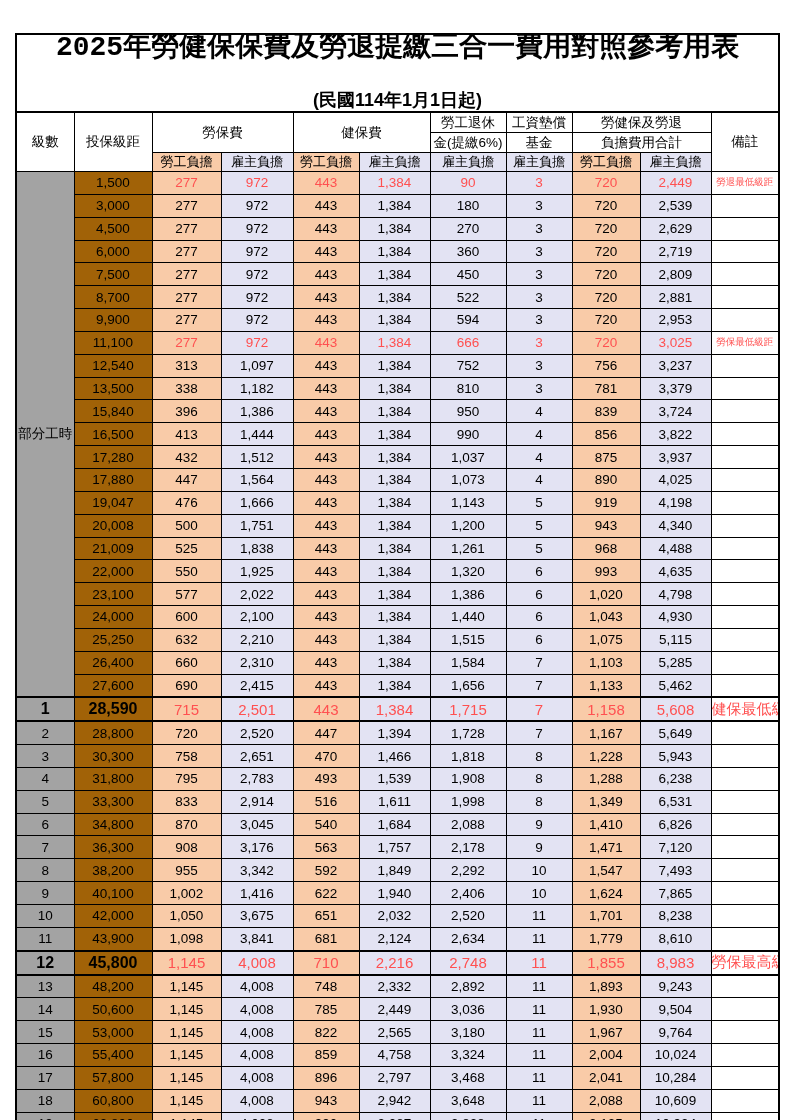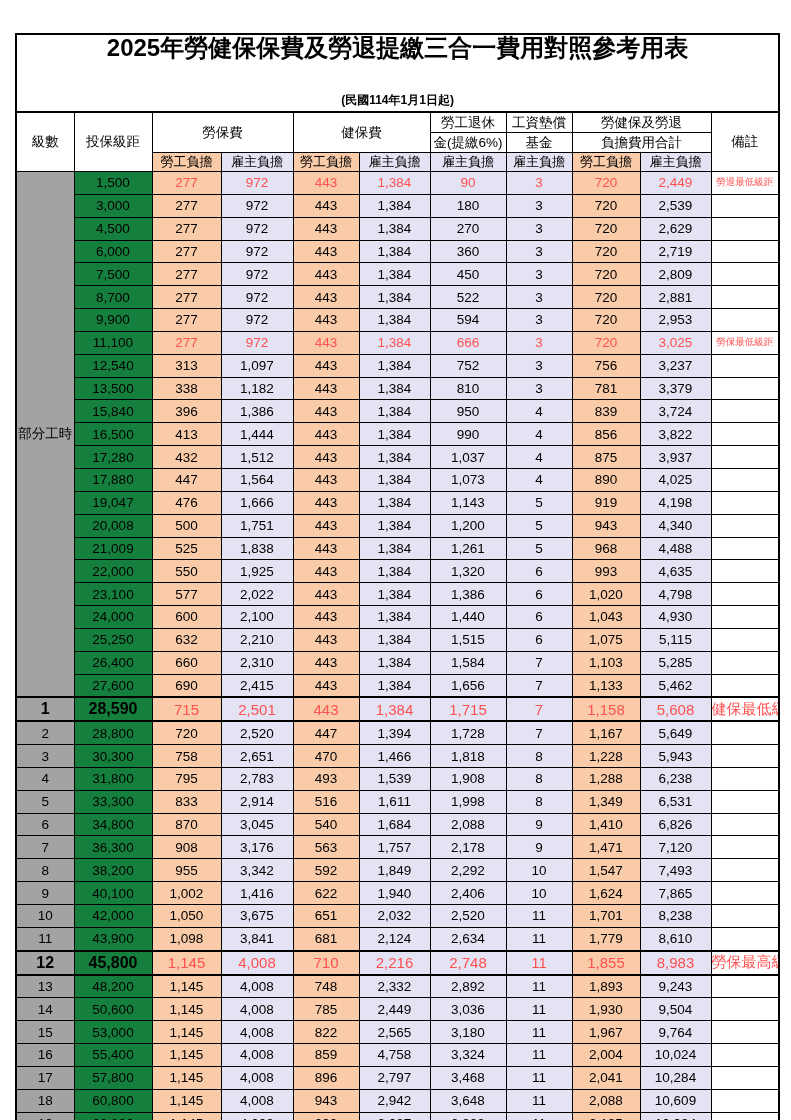--- a/index.html
+++ b/index.html
@@ -10,29 +10,29 @@
   table.fee{
     position:absolute;left:15px;top:33px;width:763px;
     border-collapse:collapse;table-layout:fixed;
     border:2.5px solid #000;
   }
   .fee th,.fee td{
     border:1.5px solid #000;text-align:center;vertical-align:middle;
     padding:0;overflow:hidden;white-space:nowrap;font-weight:400;
   }
   .title-cell{border-bottom:2.5px solid #000 !important;height:54px;}
-  .title-main{font-size:24px;font-weight:700;line-height:26px;}
-  .title-sub{font-size:12px;font-weight:700;line-height:22px;margin-top:28px;}
+  .title-main{font-size:28px;font-weight:700;line-height:26px;font-family:Liberation Mono, monospace;}
+  .title-sub{font-size:18px;font-weight:700;line-height:22px;margin-top:28px;}
   tr.h1 th,tr.h2 th{height:19px;font-size:13.5px;}
   tr.h3 th{height:18px;font-size:13px;}
   .emp-bg{background:#F9CBA8;}
   .er-bg{background:#E3E3F3;}
   tbody td{height:21.85px;font-size:13.5px;}
   td.lvl{background:#a3a3a3;}
-  td.bracket{background:#15803d;}
+  td.bracket{background:#a16207;}
   td.remark-cell{font-size:9.5px;color:#FF5050;background:#fff;}
   tr.hl td.v{color:#FF5050;}
   tr.em td{border-top:2.5px solid #000;border-bottom:2.5px solid #000;font-size:15px;}
   tr.em td.lvl,tr.em td.bracket{font-size:16px;font-weight:700;}
   td.part-time{font-size:13.5px;letter-spacing:0px;}
 </style>
 </head>
 <body>
 
 <div class="canvas">

